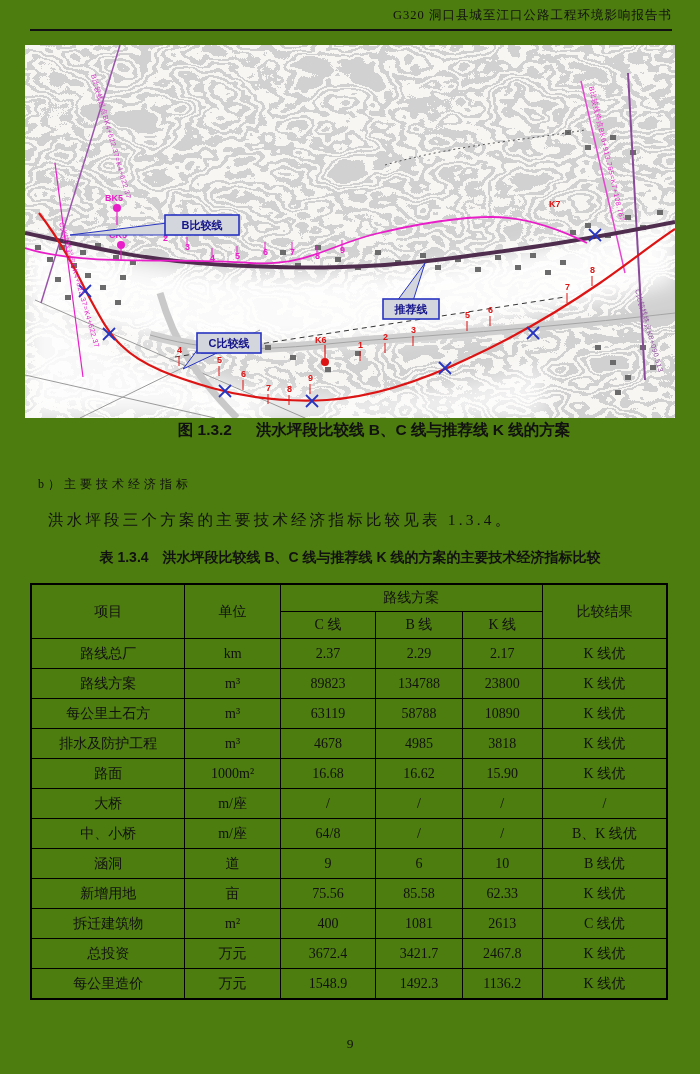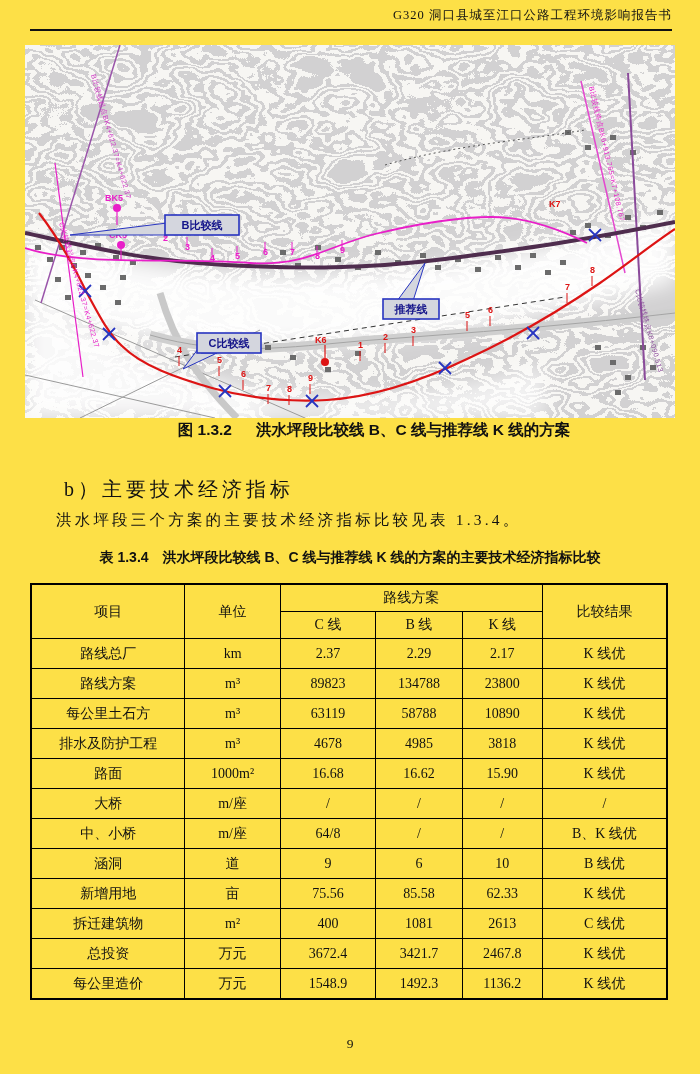--- a/index.html
+++ b/index.html
@@ -1,26 +1,26 @@
 <!DOCTYPE html>
 <html><head>
 <meta charset="utf-8">
 <style>
   html,body{margin:0;padding:0;background:#9a9a9a;}
-  .page{position:relative;width:700px;height:1074px;margin:0 auto;background:#fde047;
+  .page{position:relative;width:700px;height:1074px;margin:0 auto;background:#4d7c0f;
         font-family:"Liberation Serif","DejaVu Serif",serif;color:#111;overflow:hidden;}
   .header-line{position:absolute;top:7px;left:30px;right:28px;text-align:right;
                font-size:12.5px;letter-spacing:1px;}
   .header-rule{position:absolute;top:29px;left:30px;right:28px;border-top:2px solid #111;height:0;}
   .map-wrap{position:absolute;top:45px;left:25px;width:650px;height:373px;}
   .fig-caption{position:absolute;top:420px;left:0;width:100%;text-align:center;font-weight:bold;
                font-size:15.5px;font-family:"Liberation Sans","DejaVu Sans",sans-serif;margin-left:24px;}
   .fig-caption .pfx{margin-right:24px;}
-  .text-b{position:absolute;top:476px;left:64px;font-size:20px;letter-spacing:4px;}
-  .text-para{position:absolute;top:510px;left:56px;font-size:15.5px;letter-spacing:3.2px;}
+  .text-b{position:absolute;top:476px;left:38px;font-size:12px;letter-spacing:4px;}
+  .text-para{position:absolute;top:510px;left:48px;font-size:15.5px;letter-spacing:3.2px;}
   .tbl-caption{position:absolute;top:549px;left:30px;width:640px;text-align:center;font-weight:bold;
                font-size:14px;font-family:"Liberation Sans","DejaVu Sans",sans-serif;}
   .tbl-caption .pfx{margin-right:14px;}
   table.tbl{position:absolute;top:583px;left:30px;width:638px;border-collapse:collapse;
             border:2px solid #000;font-size:14px;text-align:center;table-layout:fixed;}
   table.tbl th,table.tbl td{border:1px solid #000;font-weight:normal;padding:0 2px;height:29px;
             overflow:hidden;white-space:nowrap;}
   table.tbl th{height:26px;}
   col.c-item{width:24.2%} col.c-unit{width:15%} col.c-c{width:15%}
   col.c-b{width:13.6%} col.c-k{width:12.6%} col.c-res{width:19.6%}

